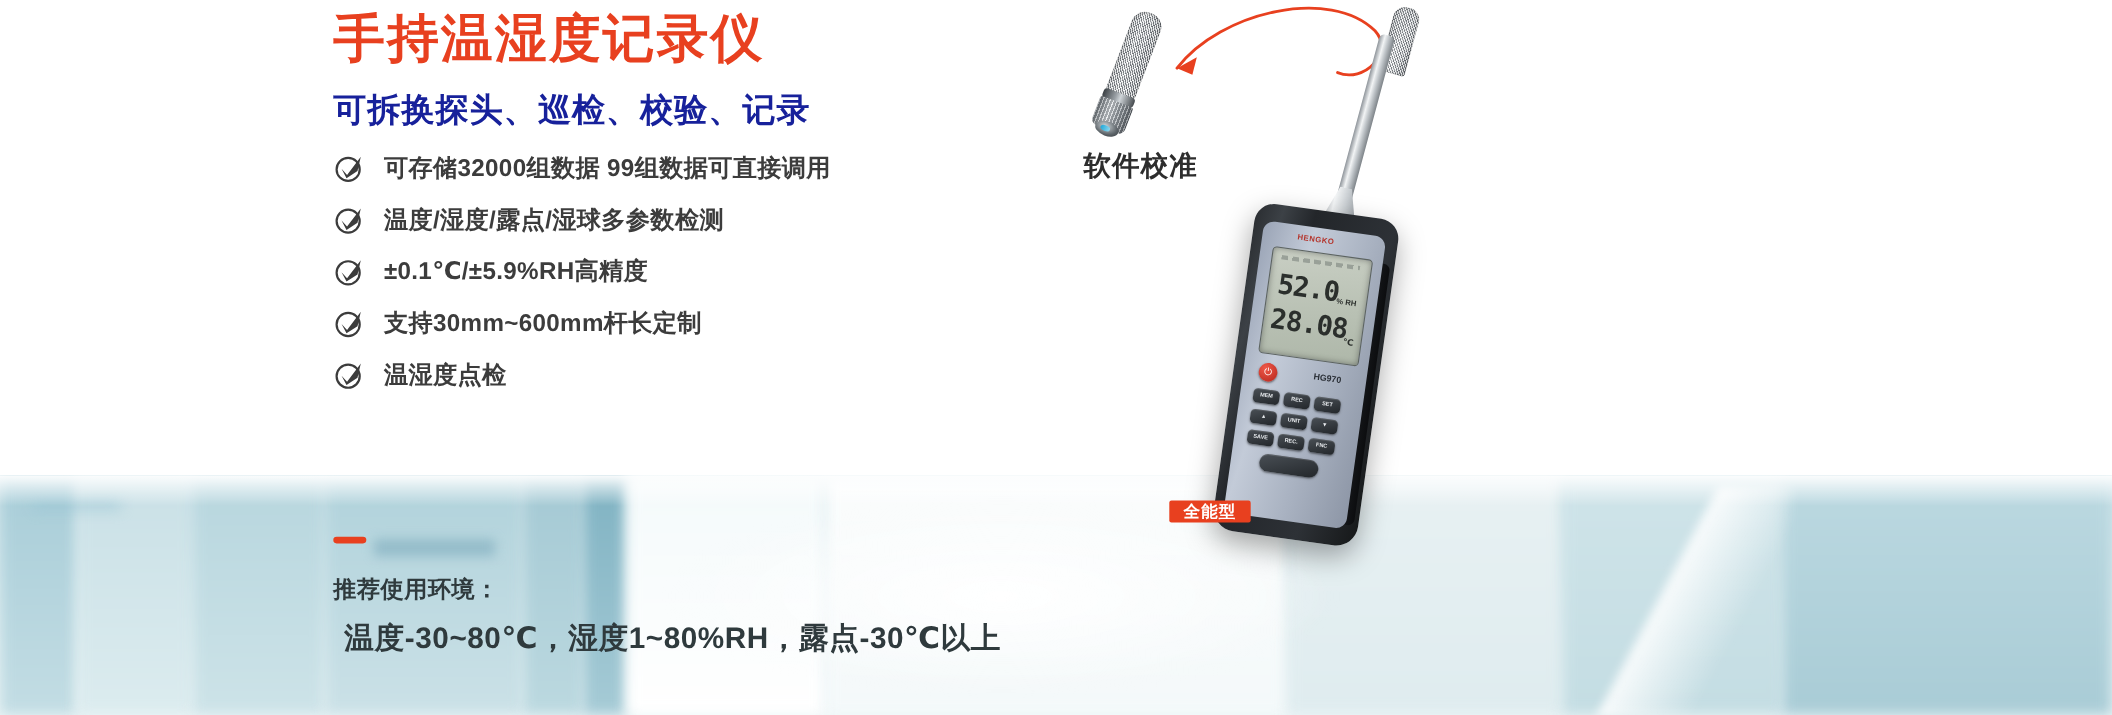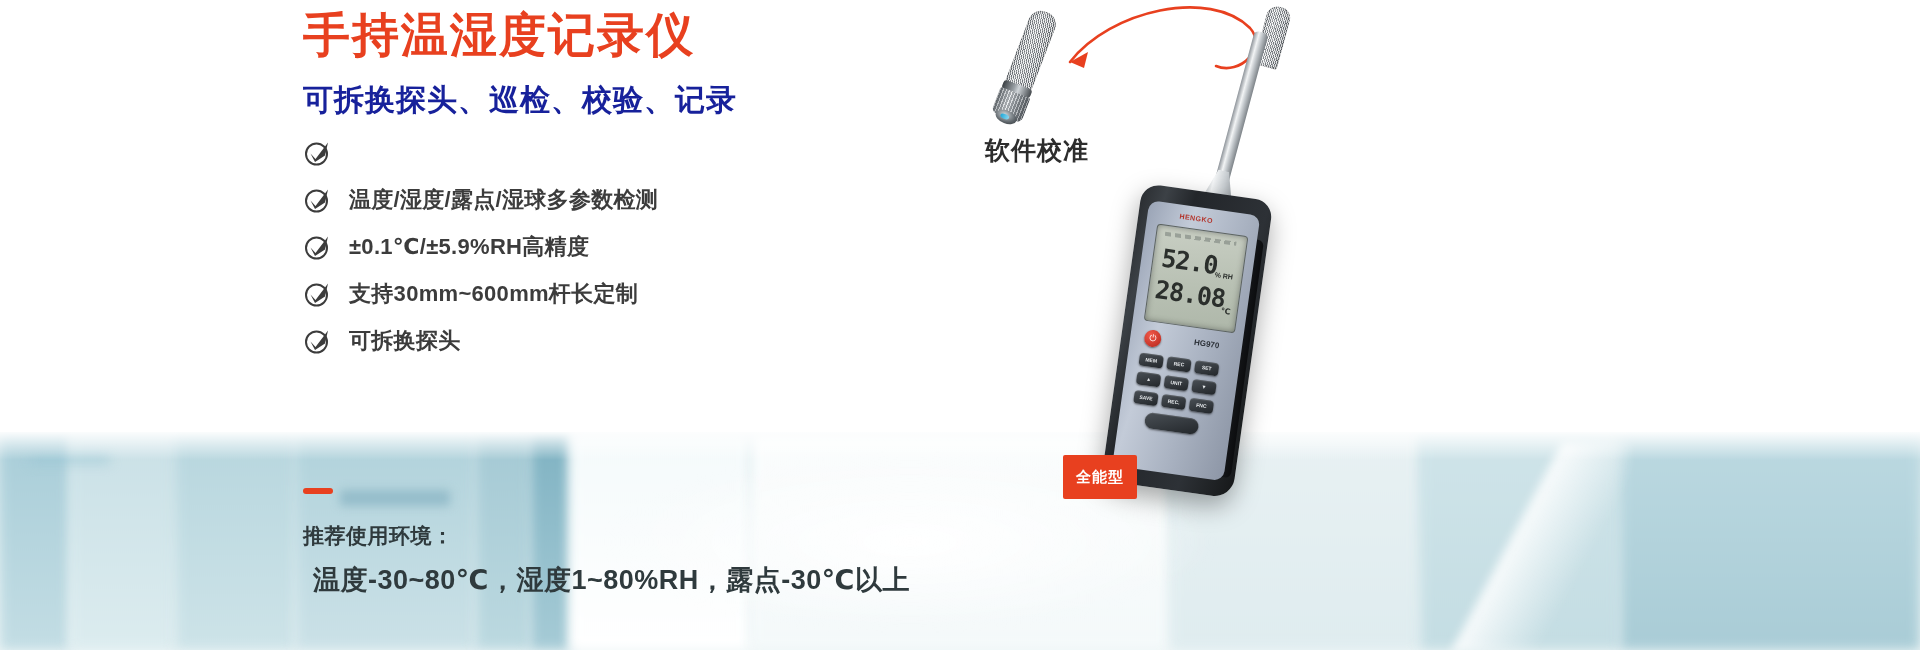--- a/index.html
+++ b/index.html
@@ -142,21 +142,21 @@
   .k4{left:2px;top:19px;width:24px;height:13px;}
   .k5{left:30px;top:19px;width:24px;height:13px;}
   .k6{left:58px;top:19px;width:24px;height:13px;}
   .k7{left:2px;top:38px;width:24px;height:13px;}
   .k8{left:30px;top:38px;width:24px;height:13px;}
   .k9{left:58px;top:38px;width:24px;height:13px;}
   .kbig{left:16px;top:58px;width:54px;height:16px;border-radius:8px;}
   .dev-side{position:absolute;left:118px;top:40px;width:10px;height:240px;border-radius:0 6px 6px 0;
     background:linear-gradient(90deg,#15171a,#0c0d0f);}
 
-  .badge{position:absolute;left:1063px;top:455px;width:74px;height:44px;
+  .badge{position:absolute;left:1063px;top:455px;width:74px;height:20px;
     background:#e8401f;border-radius:2px;color:#fff;
     font-size:15px;font-weight:bold;letter-spacing:1px;
     display:flex;align-items:center;justify-content:center;}
 </style>
 </head>
 <body>
 
 <div id="banner">
 
   <div class="photo-band">
@@ -184,20 +184,21 @@
     <div class="subtitle">可拆换探头、巡检、校验、记录</div>
 
     <div class="bullets">
       <div class="bullet">
         <span class="chk">
           <svg width="30" height="30" viewBox="0 0 30 30">
             <circle cx="13.5" cy="16" r="10.5" fill="none" stroke="#3c3c3c" stroke-width="2"></circle>
             <path d="M7.5 15.5 L12.5 21 L25 4.5 L22 17.5 L12 24 Z" fill="#3c3c3c"></path>
           </svg>
         </span>
+        <span class="btxt">可存储32000组数据  99组数据可直接调用</span>
       </div>
       <div class="bullet">
         <span class="chk">
           <svg width="30" height="30" viewBox="0 0 30 30">
             <circle cx="13.5" cy="16" r="10.5" fill="none" stroke="#3c3c3c" stroke-width="2"></circle>
             <path d="M7.5 15.5 L12.5 21 L25 4.5 L22 17.5 L12 24 Z" fill="#3c3c3c"></path>
           </svg>
         </span>
         <span class="btxt">温度/湿度/露点/湿球多参数检测</span>
       </div>
@@ -219,21 +220,21 @@
         </span>
         <span class="btxt">支持30mm~600mm杆长定制</span>
       </div>
       <div class="bullet">
         <span class="chk">
           <svg width="30" height="30" viewBox="0 0 30 30">
             <circle cx="13.5" cy="16" r="10.5" fill="none" stroke="#3c3c3c" stroke-width="2"></circle>
             <path d="M7.5 15.5 L12.5 21 L25 4.5 L22 17.5 L12 24 Z" fill="#3c3c3c"></path>
           </svg>
         </span>
-        <span class="btxt">可拆换探头</span>
+        <span class="btxt">温湿度点检</span>
       </div>
     </div>
 
     <div class="env">
       <div class="env-dash"></div>
       <div class="env-l1">推荐使用环境：</div>
       <div class="env-l2">温度-30~80℃，湿度1~80%RH，露点-30℃以上</div>
     </div>
   </div>
 

